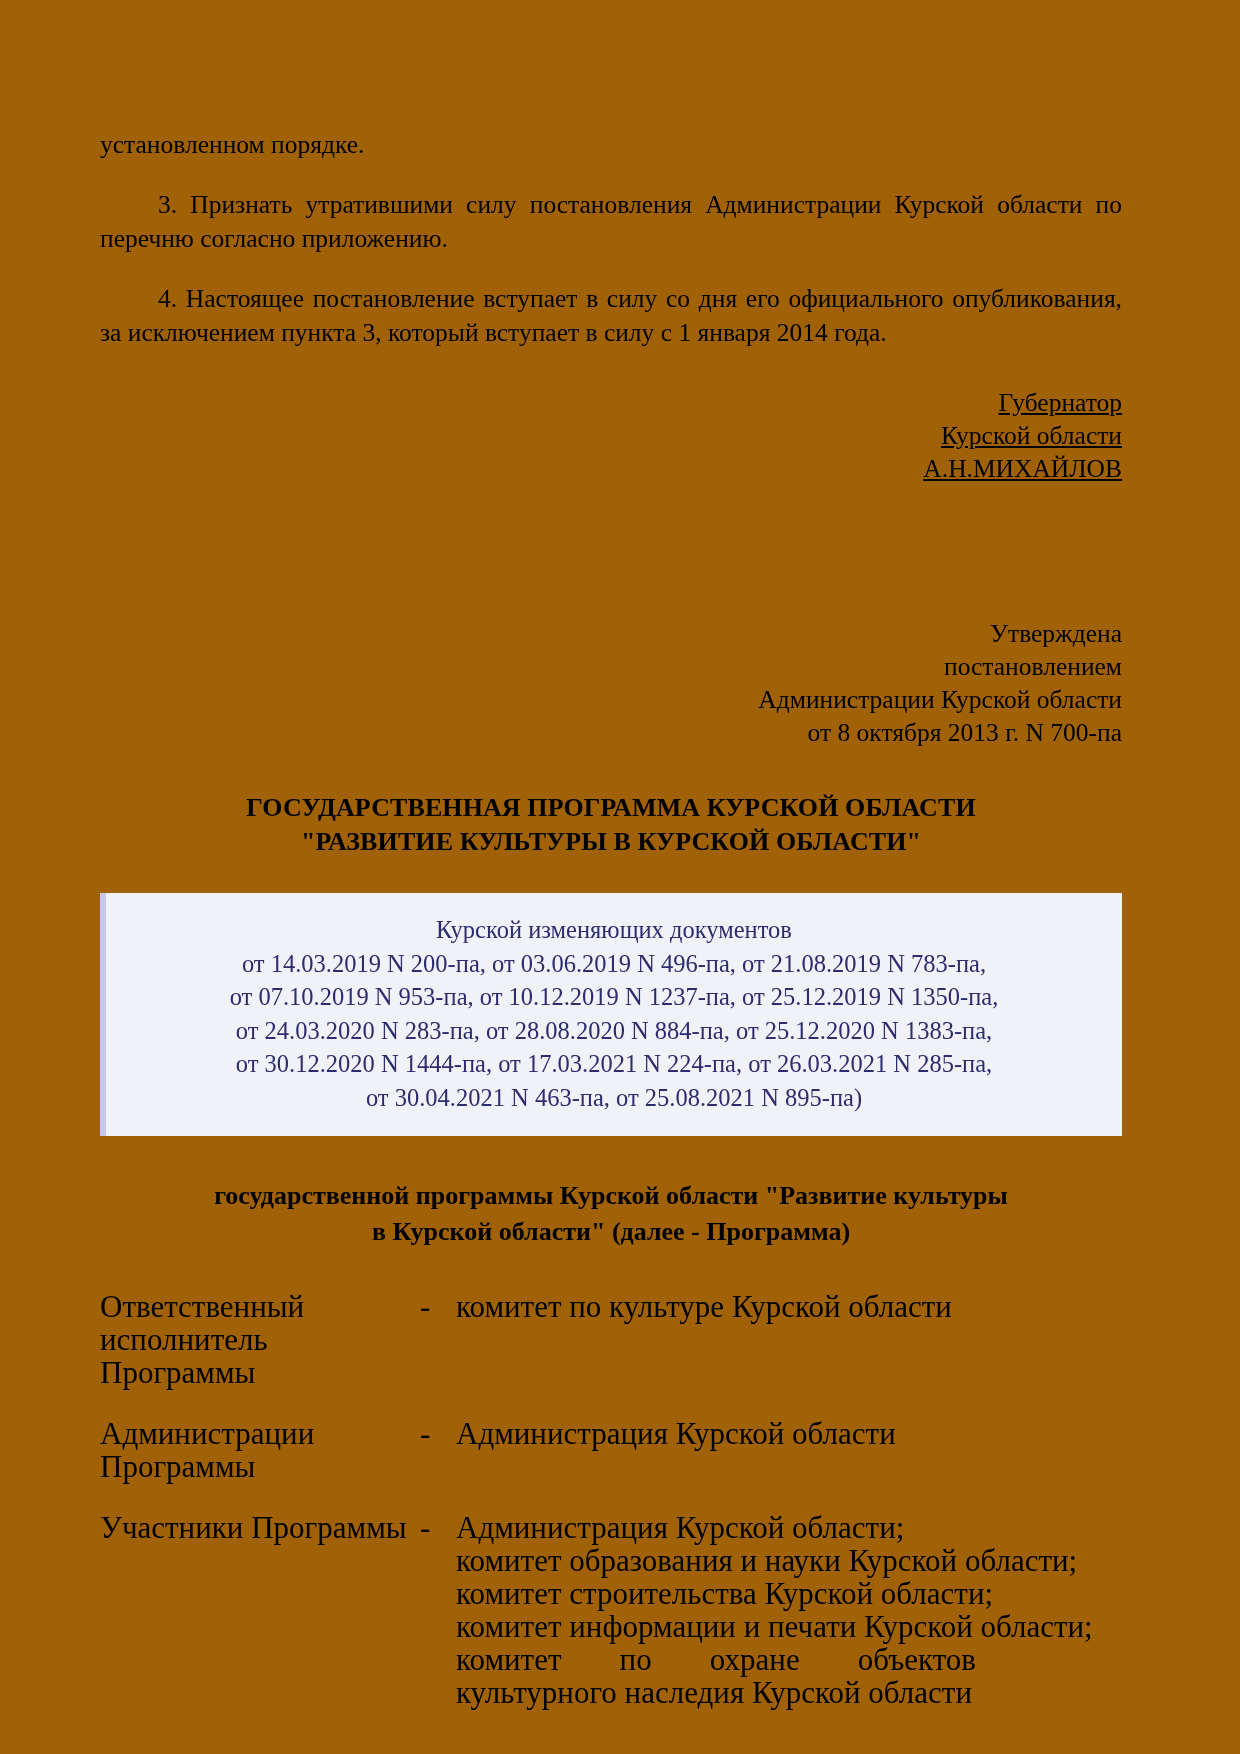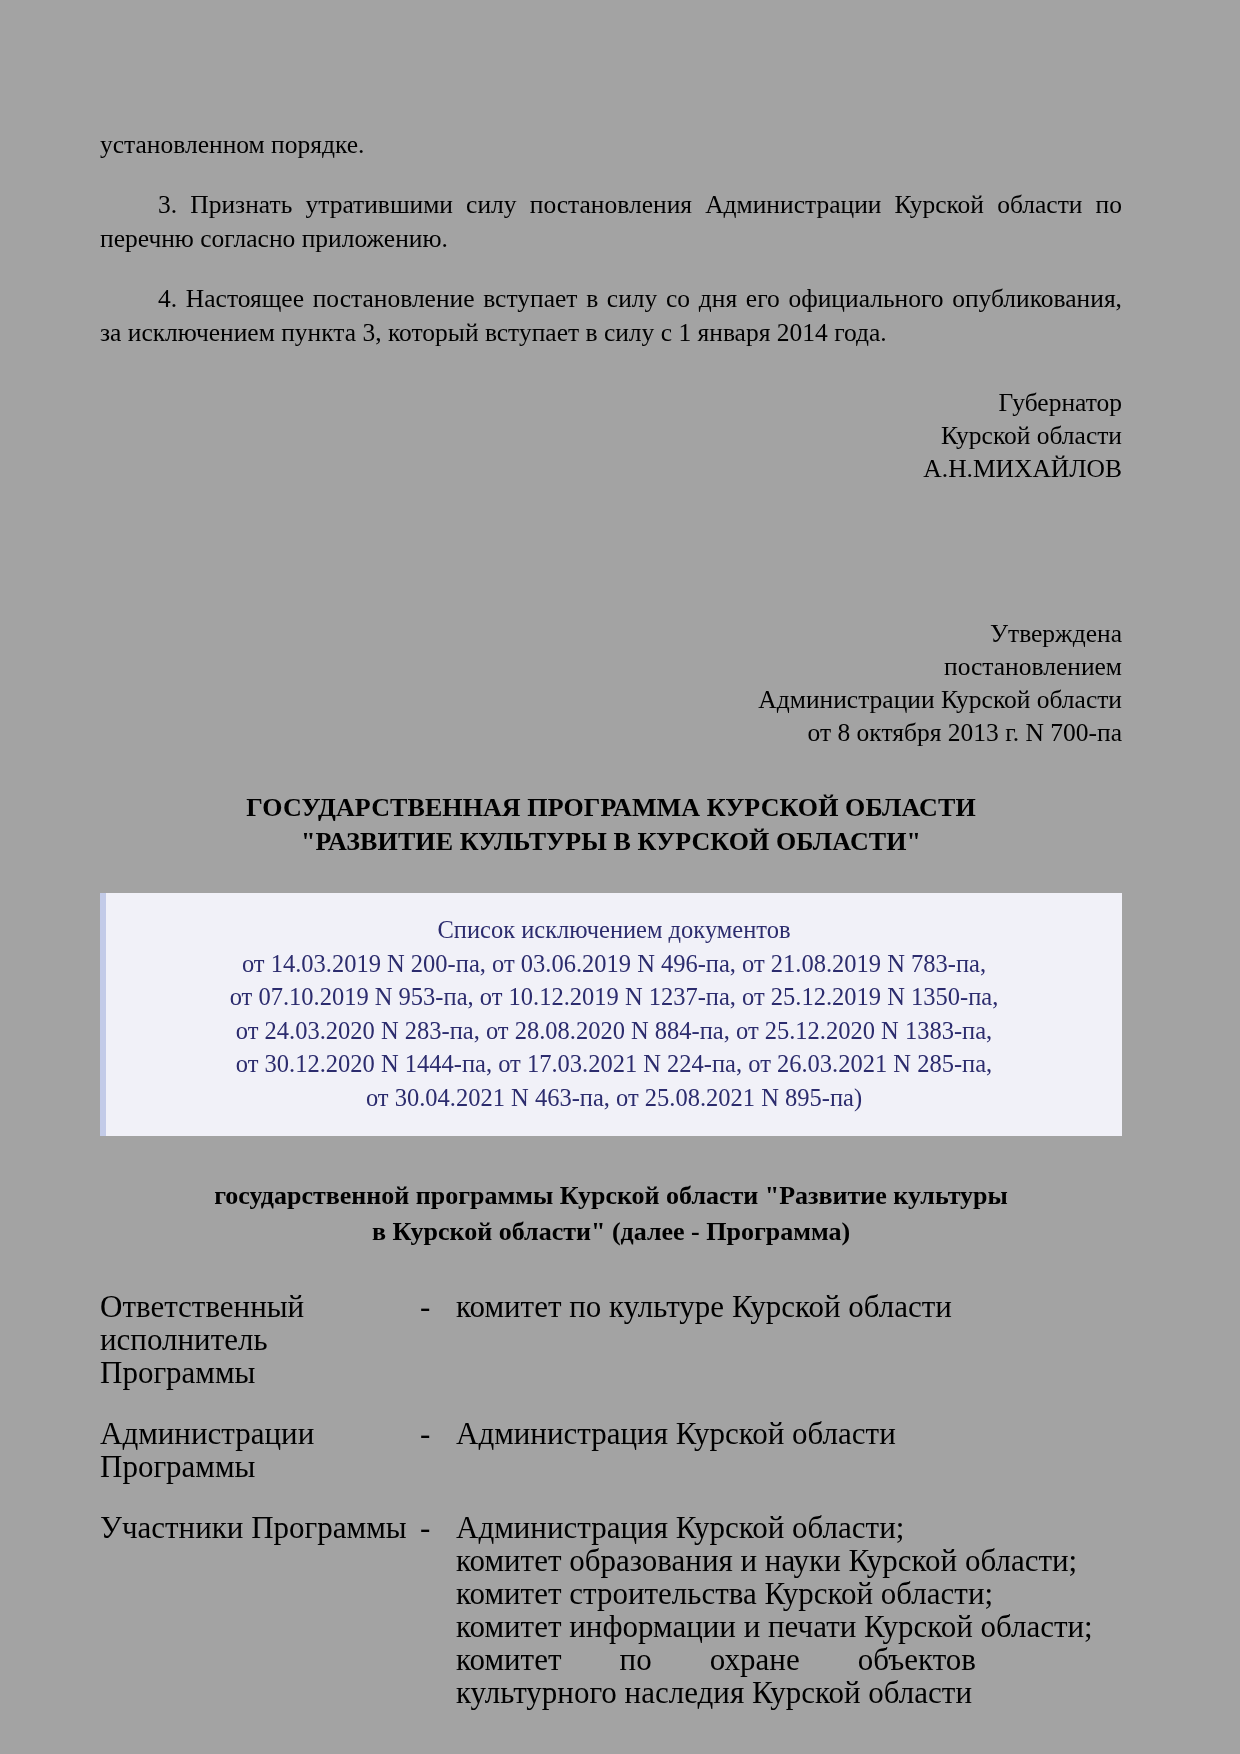--- a/index.html
+++ b/index.html
@@ -10,21 +10,21 @@
   }
   body {
     font-family: "Liberation Serif", "DejaVu Serif", serif;
     color: #000000;
   }
   .page {
     position: relative;
     width: 1240px;
     height: 1754px;
     margin: 0 auto;
-    background: #a3a3a3;
+    background: #a16207;
     box-sizing: border-box;
     padding: 0;
     overflow: hidden;
   }
   .content {
     position: absolute;
     left: 100px;
     top: 128px;
     width: 1022px;
   }
@@ -45,21 +45,21 @@
   }
   .gap-26 { height: 26px; }
 
   
   .sig {
     margin-top: 36px;
     text-align: right;
     font-size: 25.5px;
     line-height: 33px;
   }
-  .sig div { white-space: nowrap; }
+  .sig div { white-space: nowrap; text-decoration: underline; }
 
   
   .approval {
     margin-top: 132px;
     text-align: right;
     font-size: 25.5px;
     line-height: 33px;
   }
   .approval div { white-space: nowrap; }
 
@@ -152,21 +152,21 @@
       <div>Администрации Курской области</div>
       <div>от 8 октября 2013 г. N 700-па</div>
     </div>
 
     <div class="main-title">
       <div>ГОСУДАРСТВЕННАЯ ПРОГРАММА КУРСКОЙ ОБЛАСТИ</div>
       <div>"РАЗВИТИЕ КУЛЬТУРЫ В КУРСКОЙ ОБЛАСТИ"</div>
     </div>
 
     <div class="changes-box">
-      <div>Список исключением документов</div>
+      <div>Курской изменяющих документов</div>
       <div>от 14.03.2019 N 200-па, от 03.06.2019 N 496-па, от 21.08.2019 N 783-па,</div>
       <div>от 07.10.2019 N 953-па, от 10.12.2019 N 1237-па, от 25.12.2019 N 1350-па,</div>
       <div>от 24.03.2020 N 283-па, от 28.08.2020 N 884-па, от 25.12.2020 N 1383-па,</div>
       <div>от 30.12.2020 N 1444-па, от 17.03.2021 N 224-па, от 26.03.2021 N 285-па,</div>
       <div>от 30.04.2021 N 463-па, от 25.08.2021 N 895-па)</div>
     </div>
 
     <div class="passport-title">
       <span class="sub">государственной программы Курской области "Развитие культуры</span>
       <span class="sub">в Курской области" (далее - Программа)</span>

